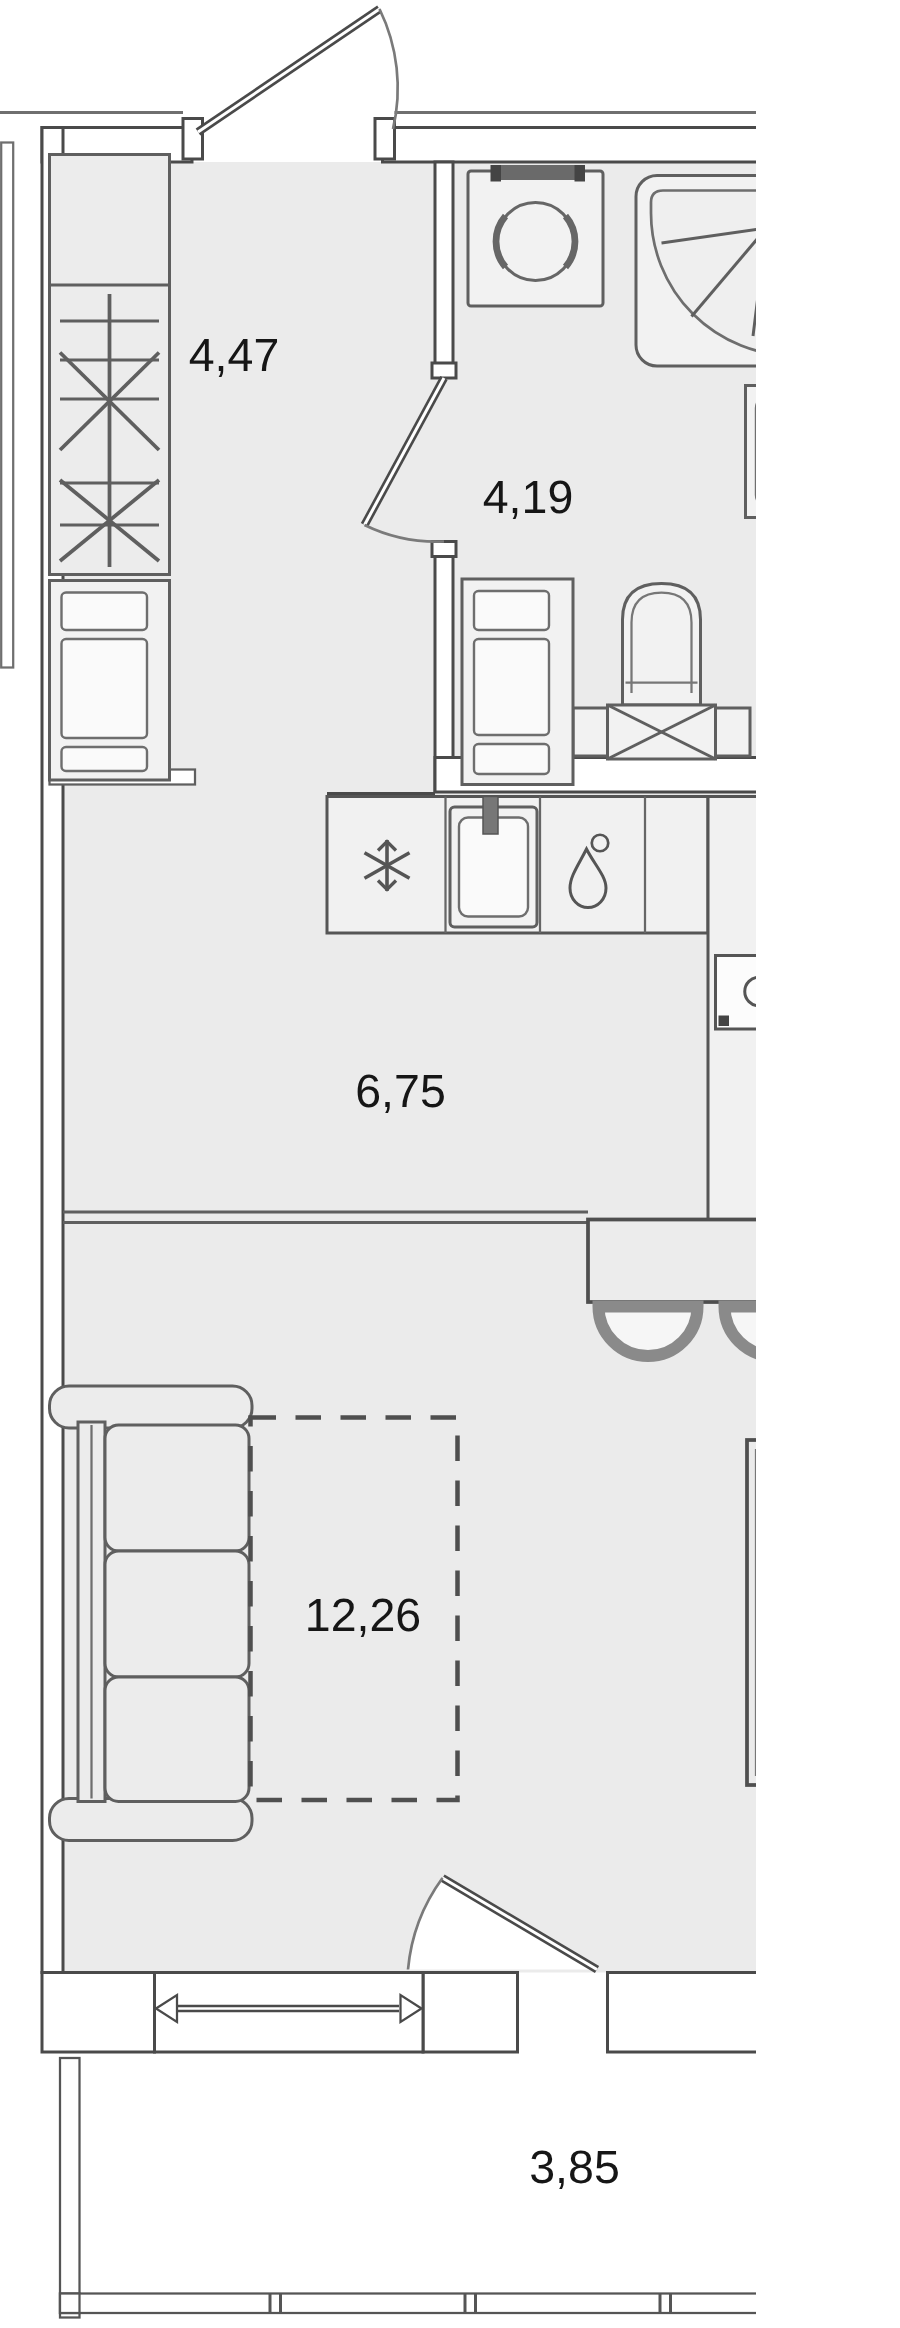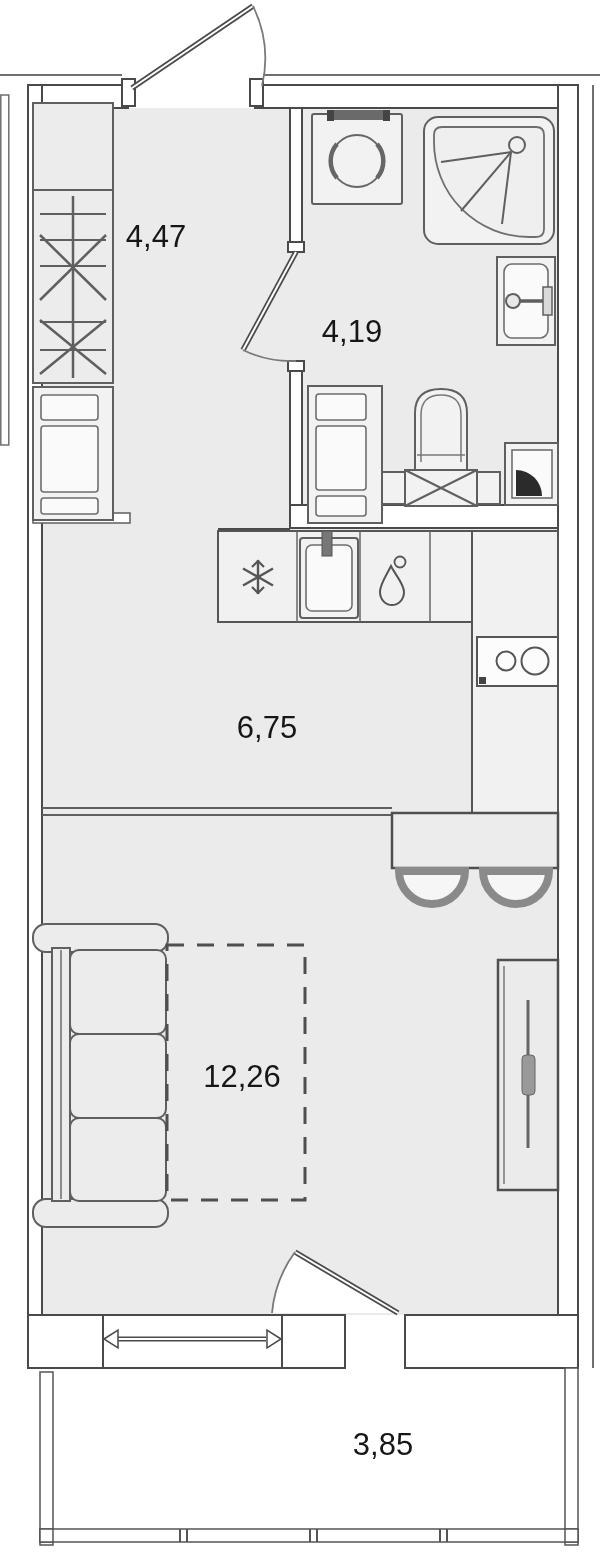--- a/index.html
+++ b/index.html
@@ -1,21 +1,21 @@
 <!DOCTYPE html>
 <html style="--floor: #ebebeb; --wall-fill: #ffffff; --wall-line: #4a4a4a; --furniture-line: #5f5f5f; --label-text: #161616; --accent-black: #2b2b2b;"><head>
 <meta charset="utf-8">
 <style>
   :root{
     --floor:#ebebeb; --wall-fill:#ffffff; --wall-line:#4a4a4a;
     --furniture-line:#5f5f5f; --label-text:#161616; --accent-black:#2b2b2b;
     --thin-line:#6f6f6f;
   }
   html,body{margin:0;padding:0;background:#fff;}
-  .canvas{position:relative;width:600px;height:1552px;background:#fff;overflow:hidden;}
+  .canvas{position:relative;width:504px;height:1552px;background:#fff;overflow:hidden;}
   svg{display:block;}
   .floor{fill:var(--floor);}
   .wall{fill:var(--wall-fill);stroke:var(--wall-line);stroke-width:2;}
   .thin{stroke:var(--thin-line);stroke-width:2;fill:none;}
   .f-out{fill:#f2f2f2;stroke:var(--furniture-line);stroke-width:2;}
   .f-out-g{fill:#ececec;stroke:var(--furniture-line);stroke-width:2;}
   .f-in{fill:#fafafa;stroke:#6e6e6e;stroke-width:1.6;}
   .f-line{stroke:var(--furniture-line);stroke-width:2;fill:none;}
   .f-line-th{stroke:var(--furniture-line);stroke-width:2.5;fill:none;}
   .door-leaf{stroke:#4a4a4a;stroke-width:5.5;fill:none;}

